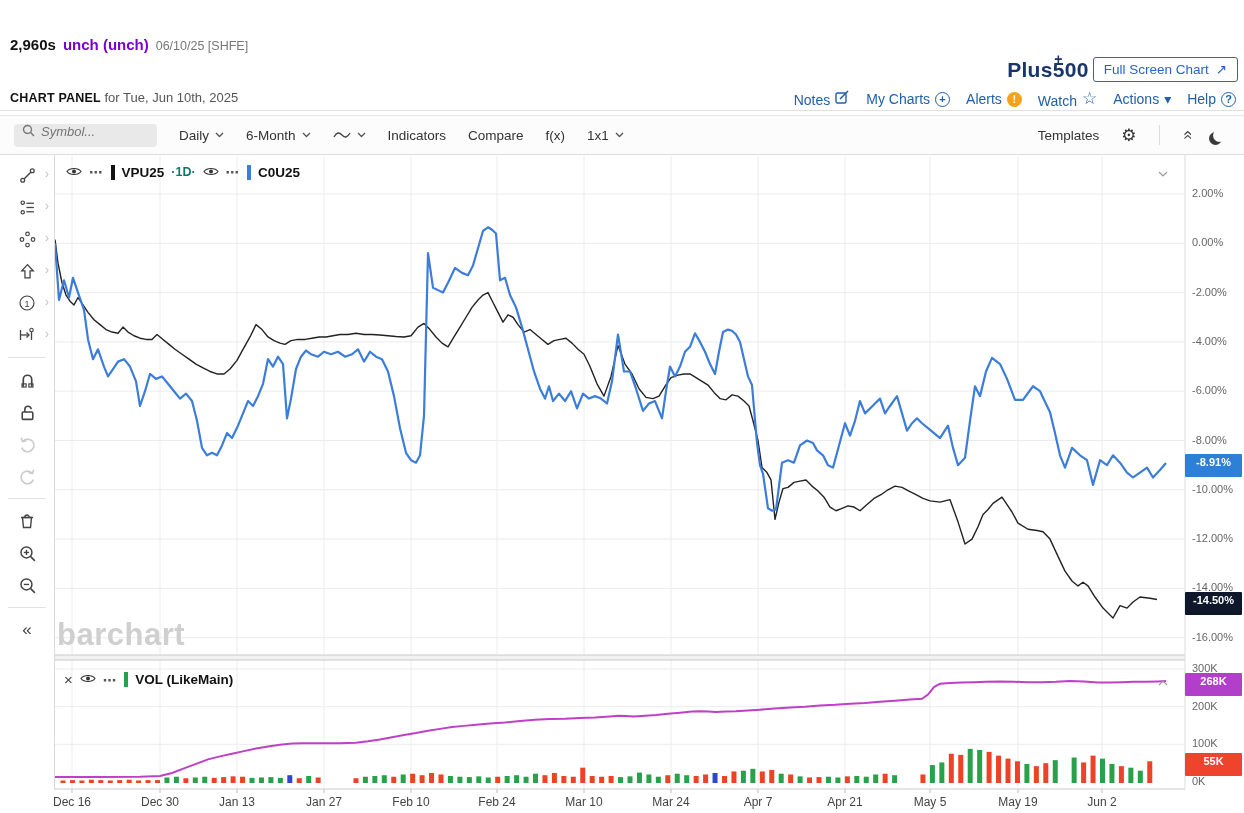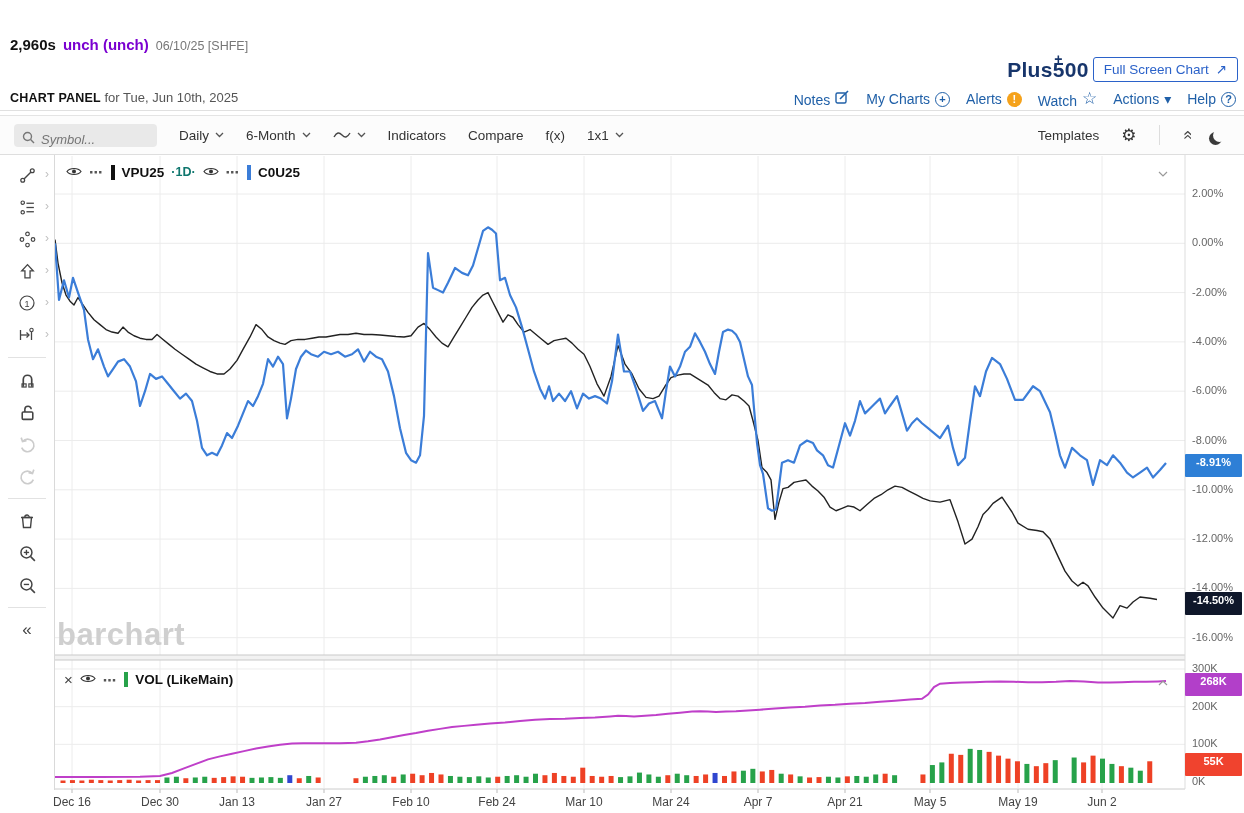--- a/index.html
+++ b/index.html
@@ -37,21 +37,21 @@
   #panel-row { left:10px; top:90px; font-size:13px; color:#555; }
   #panel-row b { color:#111; font-size:12.5px; letter-spacing:.2px; }
   #hdr-rule { left:0; top:110px; width:1244px; border-top:1px solid #e0e0e0; }
 
   
   #toolbar { position:absolute; left:0; top:115px; width:1244px; height:40px;
              border-top:1px solid #e4e4e4; border-bottom:1px solid #dedede;
              background:#fcfcfc; display:flex; align-items:center; padding:0 14px; gap:22px;
              font-size:13.5px; color:#333; }
   #symbol-search { background:#e9e9e9; border-radius:4px; width:143px; height:23px;
-                   display:flex; align-items:flex-end; padding:0 8px; gap:6px; }
+                   display:flex; align-items:flex-start; padding:0 8px; gap:6px; }
   #symbol-search input { border:none; background:transparent; outline:none; width:100px;
                          font-style:italic; font-size:13px; color:#888;
                          font-family:"Liberation Sans",sans-serif;}
   .tb-item { display:flex; gap:6px; align-items:center; cursor:pointer; white-space:nowrap;}
   #tb-spacer { flex:1; }
   .vsep { width:1px; height:20px; background:#ddd; }
   .moon { width:13px; height:13px; border-radius:50%; box-shadow:-4px 3px 0 0 #3a3a3a;
           margin-right:4px;}
   .rotup { display:inline-block; transform:rotate(-90deg); font-size:17px; color:#444; }
 

